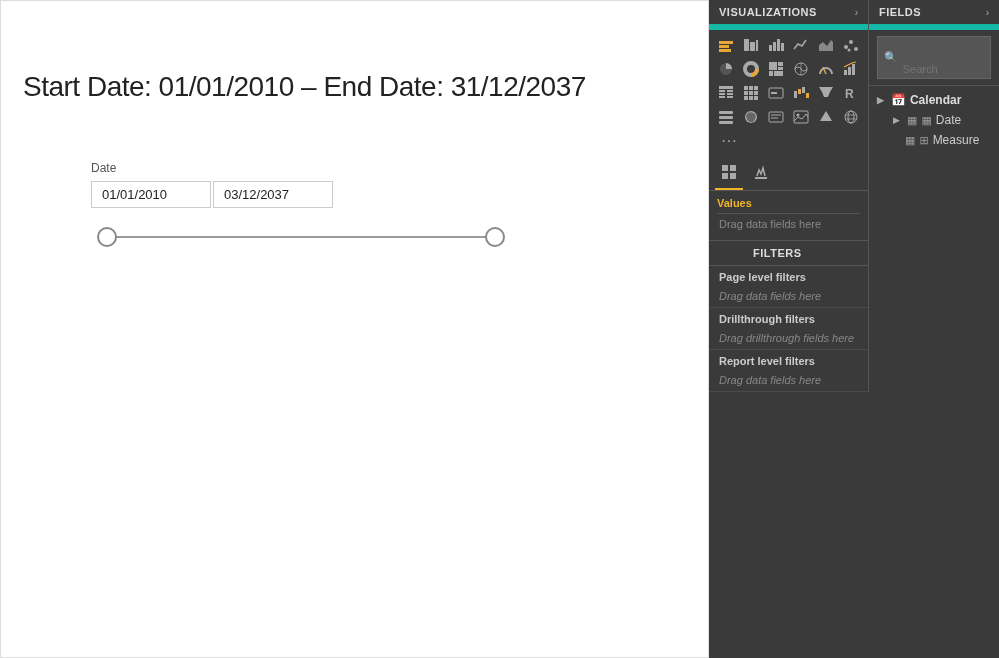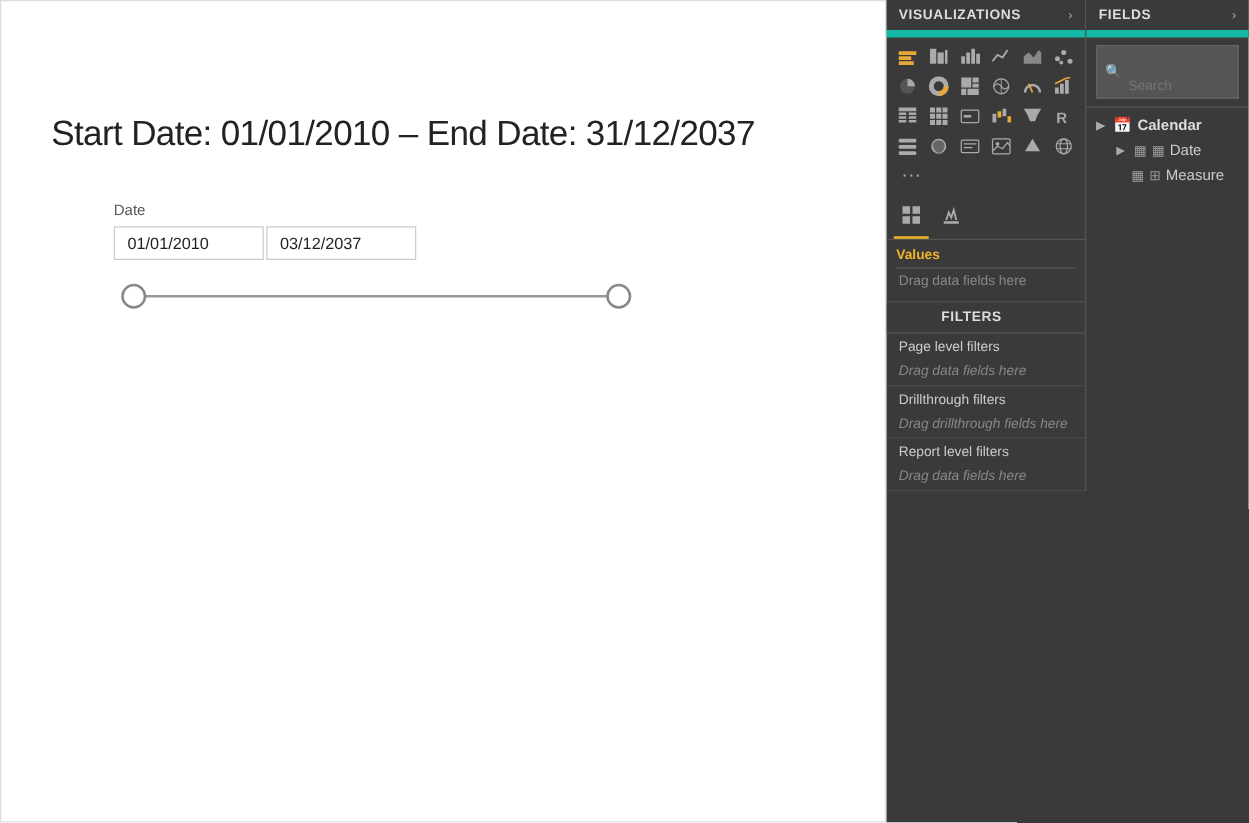--- a/index.html
+++ b/index.html
@@ -16,26 +16,25 @@
     .main-canvas {
       flex: 1;
       background: #ffffff;
       position: relative;
       border: 1px solid #ddd;
     }
 
     .report-title {
       position: absolute;
       top: 70px;
-      left: 40px;
+      left: 22px;
       font-size: 28px;
       font-weight: 400;
       color: #222;
       letter-spacing: -0.5px;
-      margin-top: 20px;
     }
 
     .date-range-widget {
       position: absolute;
       top: 160px;
       left: 90px;
     }
 
     .date-label {
       font-size: 12px;
@@ -314,21 +313,21 @@
       border-bottom: 1px solid #4a4a4a;
     }
 
     .filter-section-item.drop-target {
       color: #888;
       font-style: italic;
     }
 
     .filter-section-title {
       font-size: 11px;
-      font-weight: 400;
+      font-weight: 700;
       color: #ccc;
       padding: 5px 10px 2px;
     }
   </style>
 </head>
 <body>
 
 <div class="main-canvas">
   <div class="report-title">Start Date: 01/01/2010 – End Date: 31/12/2037</div>
 

